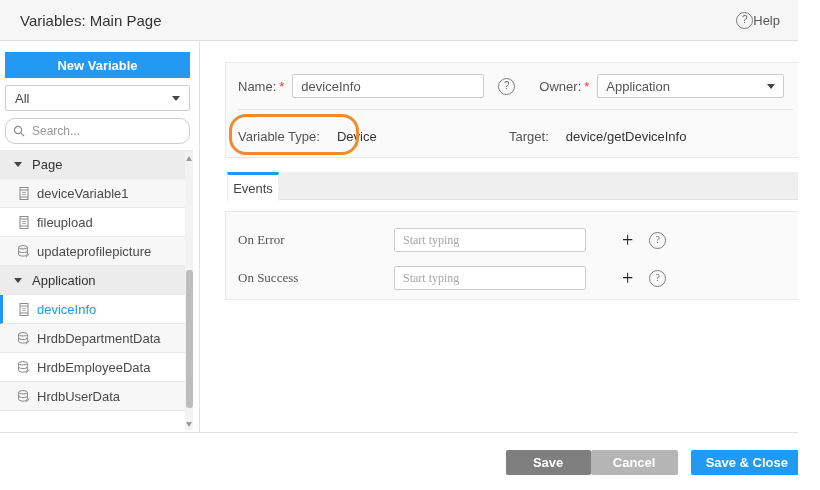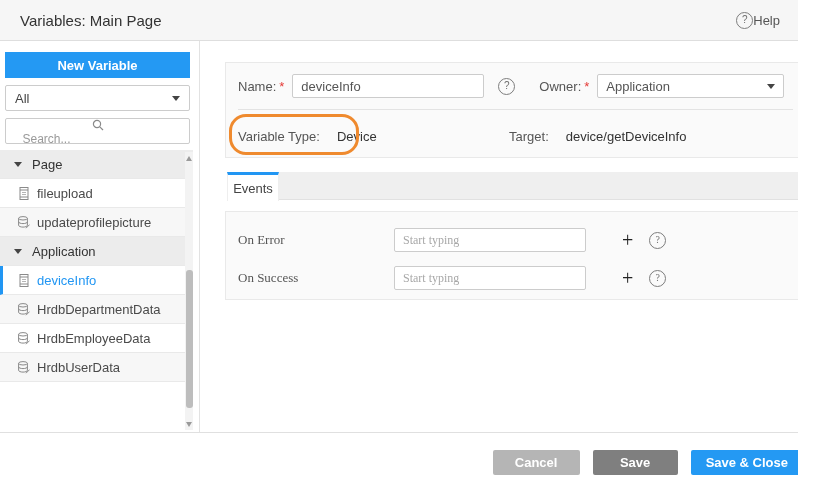--- a/index.html
+++ b/index.html
@@ -15,22 +15,22 @@
   .qcircle::before{content:"?";}
   
   .sidebar{position:absolute;left:0;top:41px;width:200px;height:391px;background:#fff;
            border-right:1px solid #e2e2e2;box-sizing:border-box;}
   .btn-new{position:absolute;left:5px;top:11px;width:185px;height:26px;background:#2499f3;border:none;
            color:#fff;font-weight:bold;font-size:13px;border-radius:0;cursor:pointer;
            font-family:inherit;}
   .filter{position:absolute;left:5px;top:44px;width:185px;height:26px;border:1px solid #ccc;border-radius:2px;
           background:#fff;display:flex;align-items:center;justify-content:space-between;padding:0 9px;
           box-sizing:border-box;cursor:pointer;color:#444;}
-  .searchbox{position:absolute;left:5px;top:77px;width:185px;height:26px;border:1px solid #ccc;border-radius:2px;
-             background:#fff;display:flex;align-items:center;padding:0 7px;box-sizing:border-box;flex-direction:column;}
+  .searchbox{position:absolute;left:5px;top:77px;width:185px;height:26px;border:1px solid #ccc;border-radius:10px;
+             background:#fff;display:flex;align-items:center;padding:0 7px;box-sizing:border-box;}
   .searchbox input{border:none;outline:none;flex:1;font-size:12px;margin-left:5px;color:#444;
                    font-family:inherit;background:transparent;}
   .searchbox input::placeholder{color:#9a9a9a;}
   .vlist{position:absolute;left:0;top:109px;width:193px;height:282px;overflow:hidden;}
   .vrow{height:29px;box-sizing:border-box;border-bottom:1px solid #e9e9e9;display:flex;align-items:center;cursor:pointer;}
   .vrow.group{background:#ececec;color:#333;}
   .vrow.shade{background:#f7f7f7;}
   .vrow.white{background:#fff;}
   .vrow .caret{margin-left:14px;width:0;height:0;border-left:4px solid transparent;
                border-right:4px solid transparent;border-top:5px solid #444;}
@@ -123,20 +123,32 @@
           </svg>
       </span>
       <input placeholder="Search..." style="">
     </div>
 
     <div class="vlist">
       <div class="vrow group">
         <span class="caret"></span>
         <span class="lbl">Page</span>
       </div>
+      <div class="vrow shade">
+        <span class="licon">
+            <svg width="12" height="13" viewBox="0 0 12 13">
+              <rect x="2" y="0.5" width="8" height="12" fill="none" stroke="#8a8a8a"></rect>
+              <line x1="2" y1="3" x2="10" y2="3" stroke="#8a8a8a"></line>
+              <line x1="2" y1="10" x2="10" y2="10" stroke="#8a8a8a"></line>
+              <line x1="4" y1="5.5" x2="8" y2="5.5" stroke="#b5b5b5"></line>
+              <line x1="4" y1="7.5" x2="8" y2="7.5" stroke="#b5b5b5"></line>
+            </svg>
+          </span>
+        <span class="lbl">deviceVariable1</span>
+      </div>
       <div class="vrow white">
         <span class="licon">
             <svg width="12" height="13" viewBox="0 0 12 13">
               <rect x="2" y="0.5" width="8" height="12" fill="none" stroke="#8a8a8a"></rect>
               <line x1="2" y1="3" x2="10" y2="3" stroke="#8a8a8a"></line>
               <line x1="2" y1="10" x2="10" y2="10" stroke="#8a8a8a"></line>
               <line x1="4" y1="5.5" x2="8" y2="5.5" stroke="#b5b5b5"></line>
               <line x1="4" y1="7.5" x2="8" y2="7.5" stroke="#b5b5b5"></line>
             </svg>
           </span>
@@ -260,18 +272,18 @@
       <div class="erow erow2">
         <span class="elabel">On Success</span>
         <input class="tinput einput" placeholder="Start typing" style="">
         <span class="plus">+</span>
         <span class="qcircle eq"></span>
       </div>
     </div>
   </div>
 
   <div class="footer">
+    <button class="fbtn btn-save">Save</button>
     <button class="fbtn btn-cancel">Cancel</button>
-    <button class="fbtn btn-save">Save</button>
     <button class="fbtn btn-saveclose">Save &amp; Close</button>
   </div>
 
 </div>
 
 </body></html>

